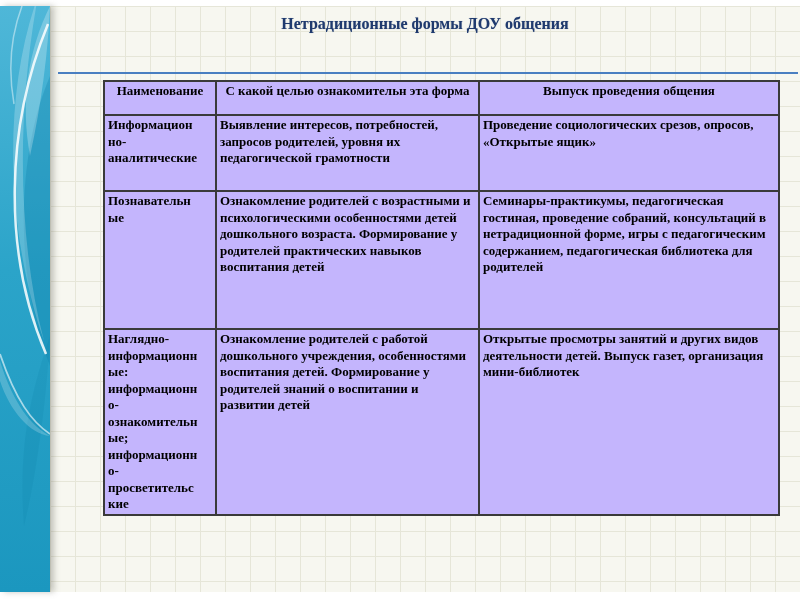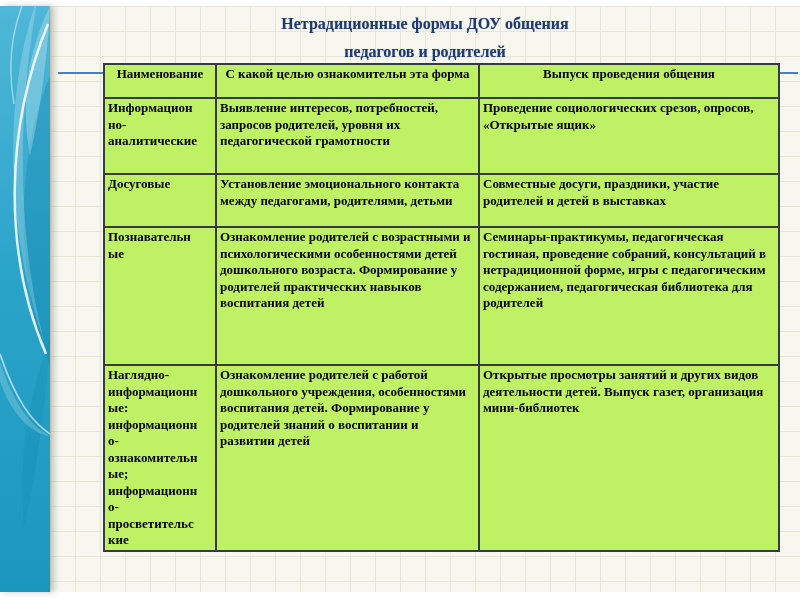--- a/index.html
+++ b/index.html
@@ -43,25 +43,25 @@
   }
   .title-rule {
     position:absolute;
     left:58px; top:72px;
     width:740px; height:2px;
     background:#4a7fc1;
   }
   
   table.forms {
     position:absolute;
-    left:103px; top:63px;
+    left:103px; top:80px;
     width:675px;
     border-collapse:collapse;
     table-layout:fixed;
-    background:#bef264;
+    background:#c4b5fd;
     font-weight:bold;
     font-size:13px;
     line-height:16.5px;
     color:#000000;
   }
   table.forms th, table.forms td {
     border:2px solid #3a3a3a;
     vertical-align:top;
     padding:1px 3px 1px 3px;
     overflow:hidden;
@@ -96,21 +96,20 @@
     <path d="M0,355 C14,400 32,420 50,430 C30,428 10,405 0,375 Z" fill="#ffffff" opacity="0.20"></path>
 
     <path d="M48,18 C6,120 2,245 46,348" fill="none" stroke="#ffffff" stroke-width="2.5" opacity="0.85"></path>
     <path d="M0,348 C16,395 32,416 50,428" fill="none" stroke="#ffffff" stroke-width="1.8" opacity="0.6"></path>
     <path d="M22,0 C10,32 8,64 14,98" fill="none" stroke="#ffffff" stroke-width="1.5" opacity="0.45"></path>
   </svg>
 </div>
 
 <div class="title">
   <div>Нетрадиционные формы ДОУ общения</div>
-  <div>педагогов и родителей</div>
 </div>
 
 <div class="title-rule"></div>
 
 <table class="forms">
   <colgroup>
     <col style="width:112px">
     <col style="width:263px">
     <col style="width:300px">
   </colgroup>
@@ -119,25 +118,20 @@
     <th>Наименование</th>
     <th>С какой целью ознакомительн эта форма</th>
     <th>Выпуск проведения общения</th>
   </tr>
   <tr style="height:76px">
     <td class="name">Информацион
 но-
 аналитические</td>
     <td>Выявление интересов, потребностей, запросов родителей, уровня их педагогической грамотности</td>
     <td>Проведение социологических срезов, опросов, «Открытые ящик»</td>
-  </tr>
-  <tr style="height:53px">
-    <td class="name">Досуговые</td>
-    <td>Установление эмоционального контакта между педагогами, родителями, детьми</td>
-    <td>Совместные досуги, праздники, участие родителей и детей в выставках</td>
   </tr>
   <tr style="height:138px">
     <td class="name">Познавательн
 ые</td>
     <td>Ознакомление родителей с возрастными и психологическими особенностями детей дошкольного возраста. Формирование у родителей практических навыков воспитания детей</td>
     <td>Семинары-практикумы, педагогическая гостиная, проведение собраний, консультаций в нетрадиционной форме, игры с педагогическим содержанием, педагогическая библиотека для родителей</td>
   </tr>
   <tr style="height:160px">
     <td class="name">Наглядно-
 информационн

